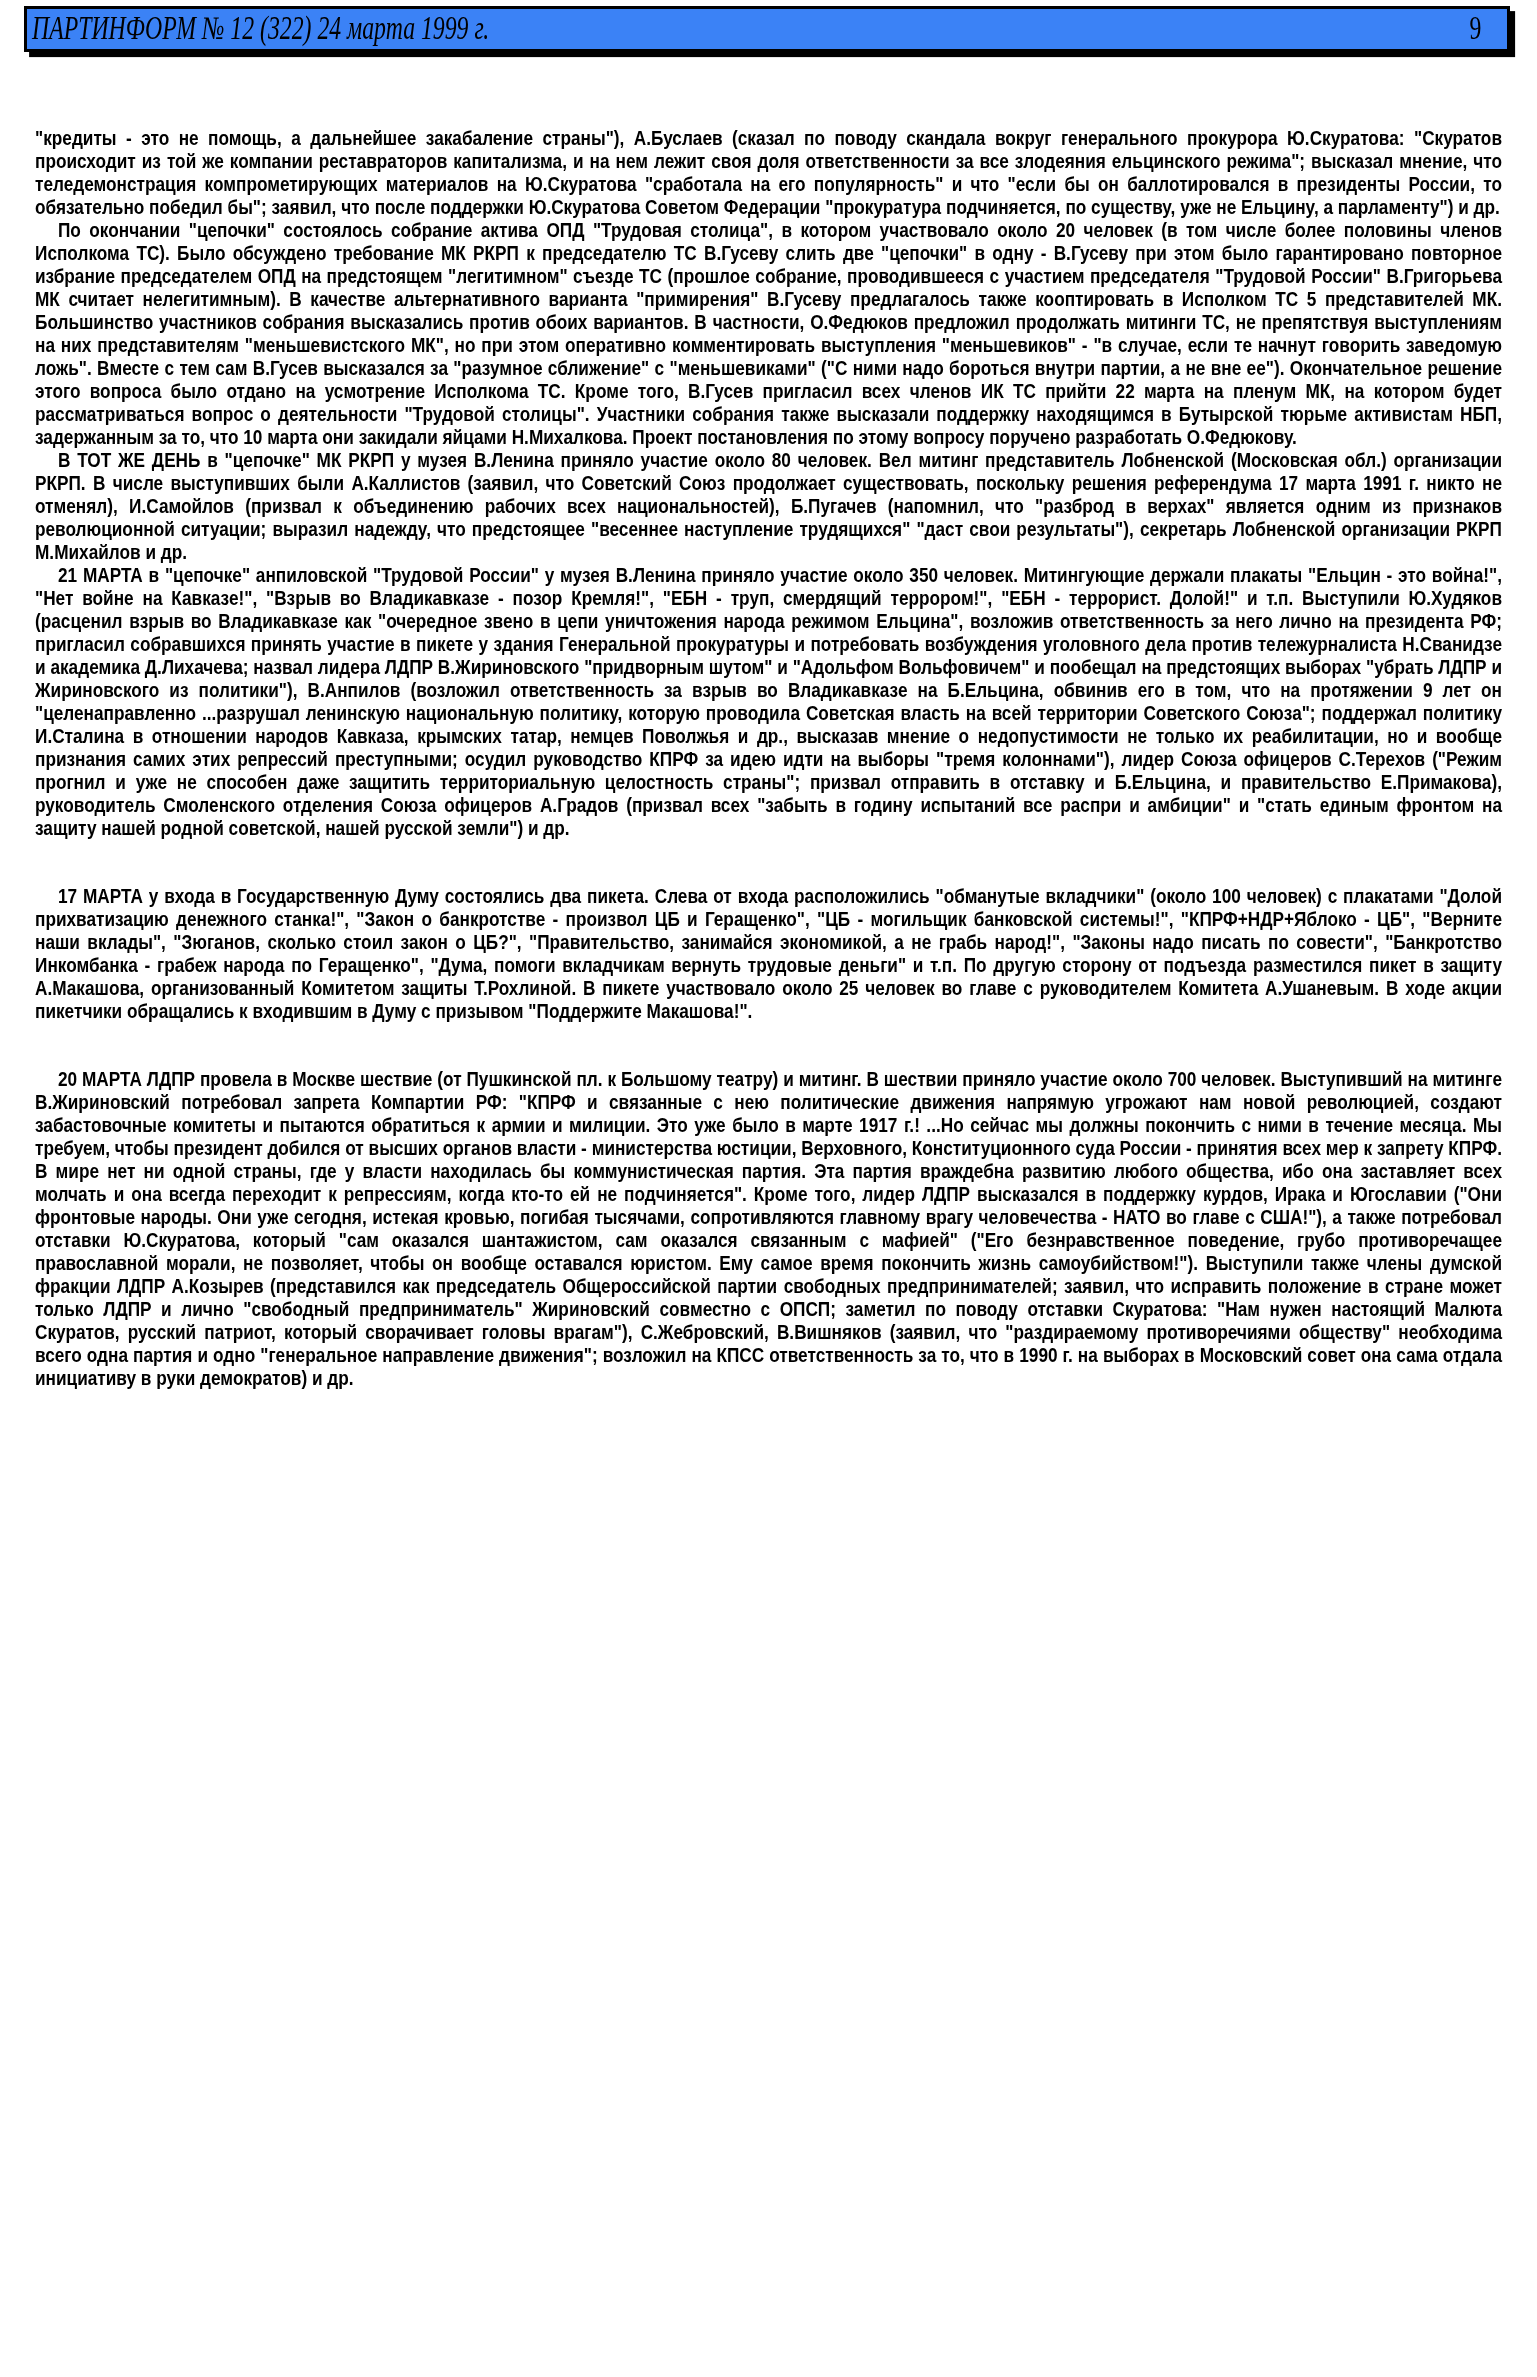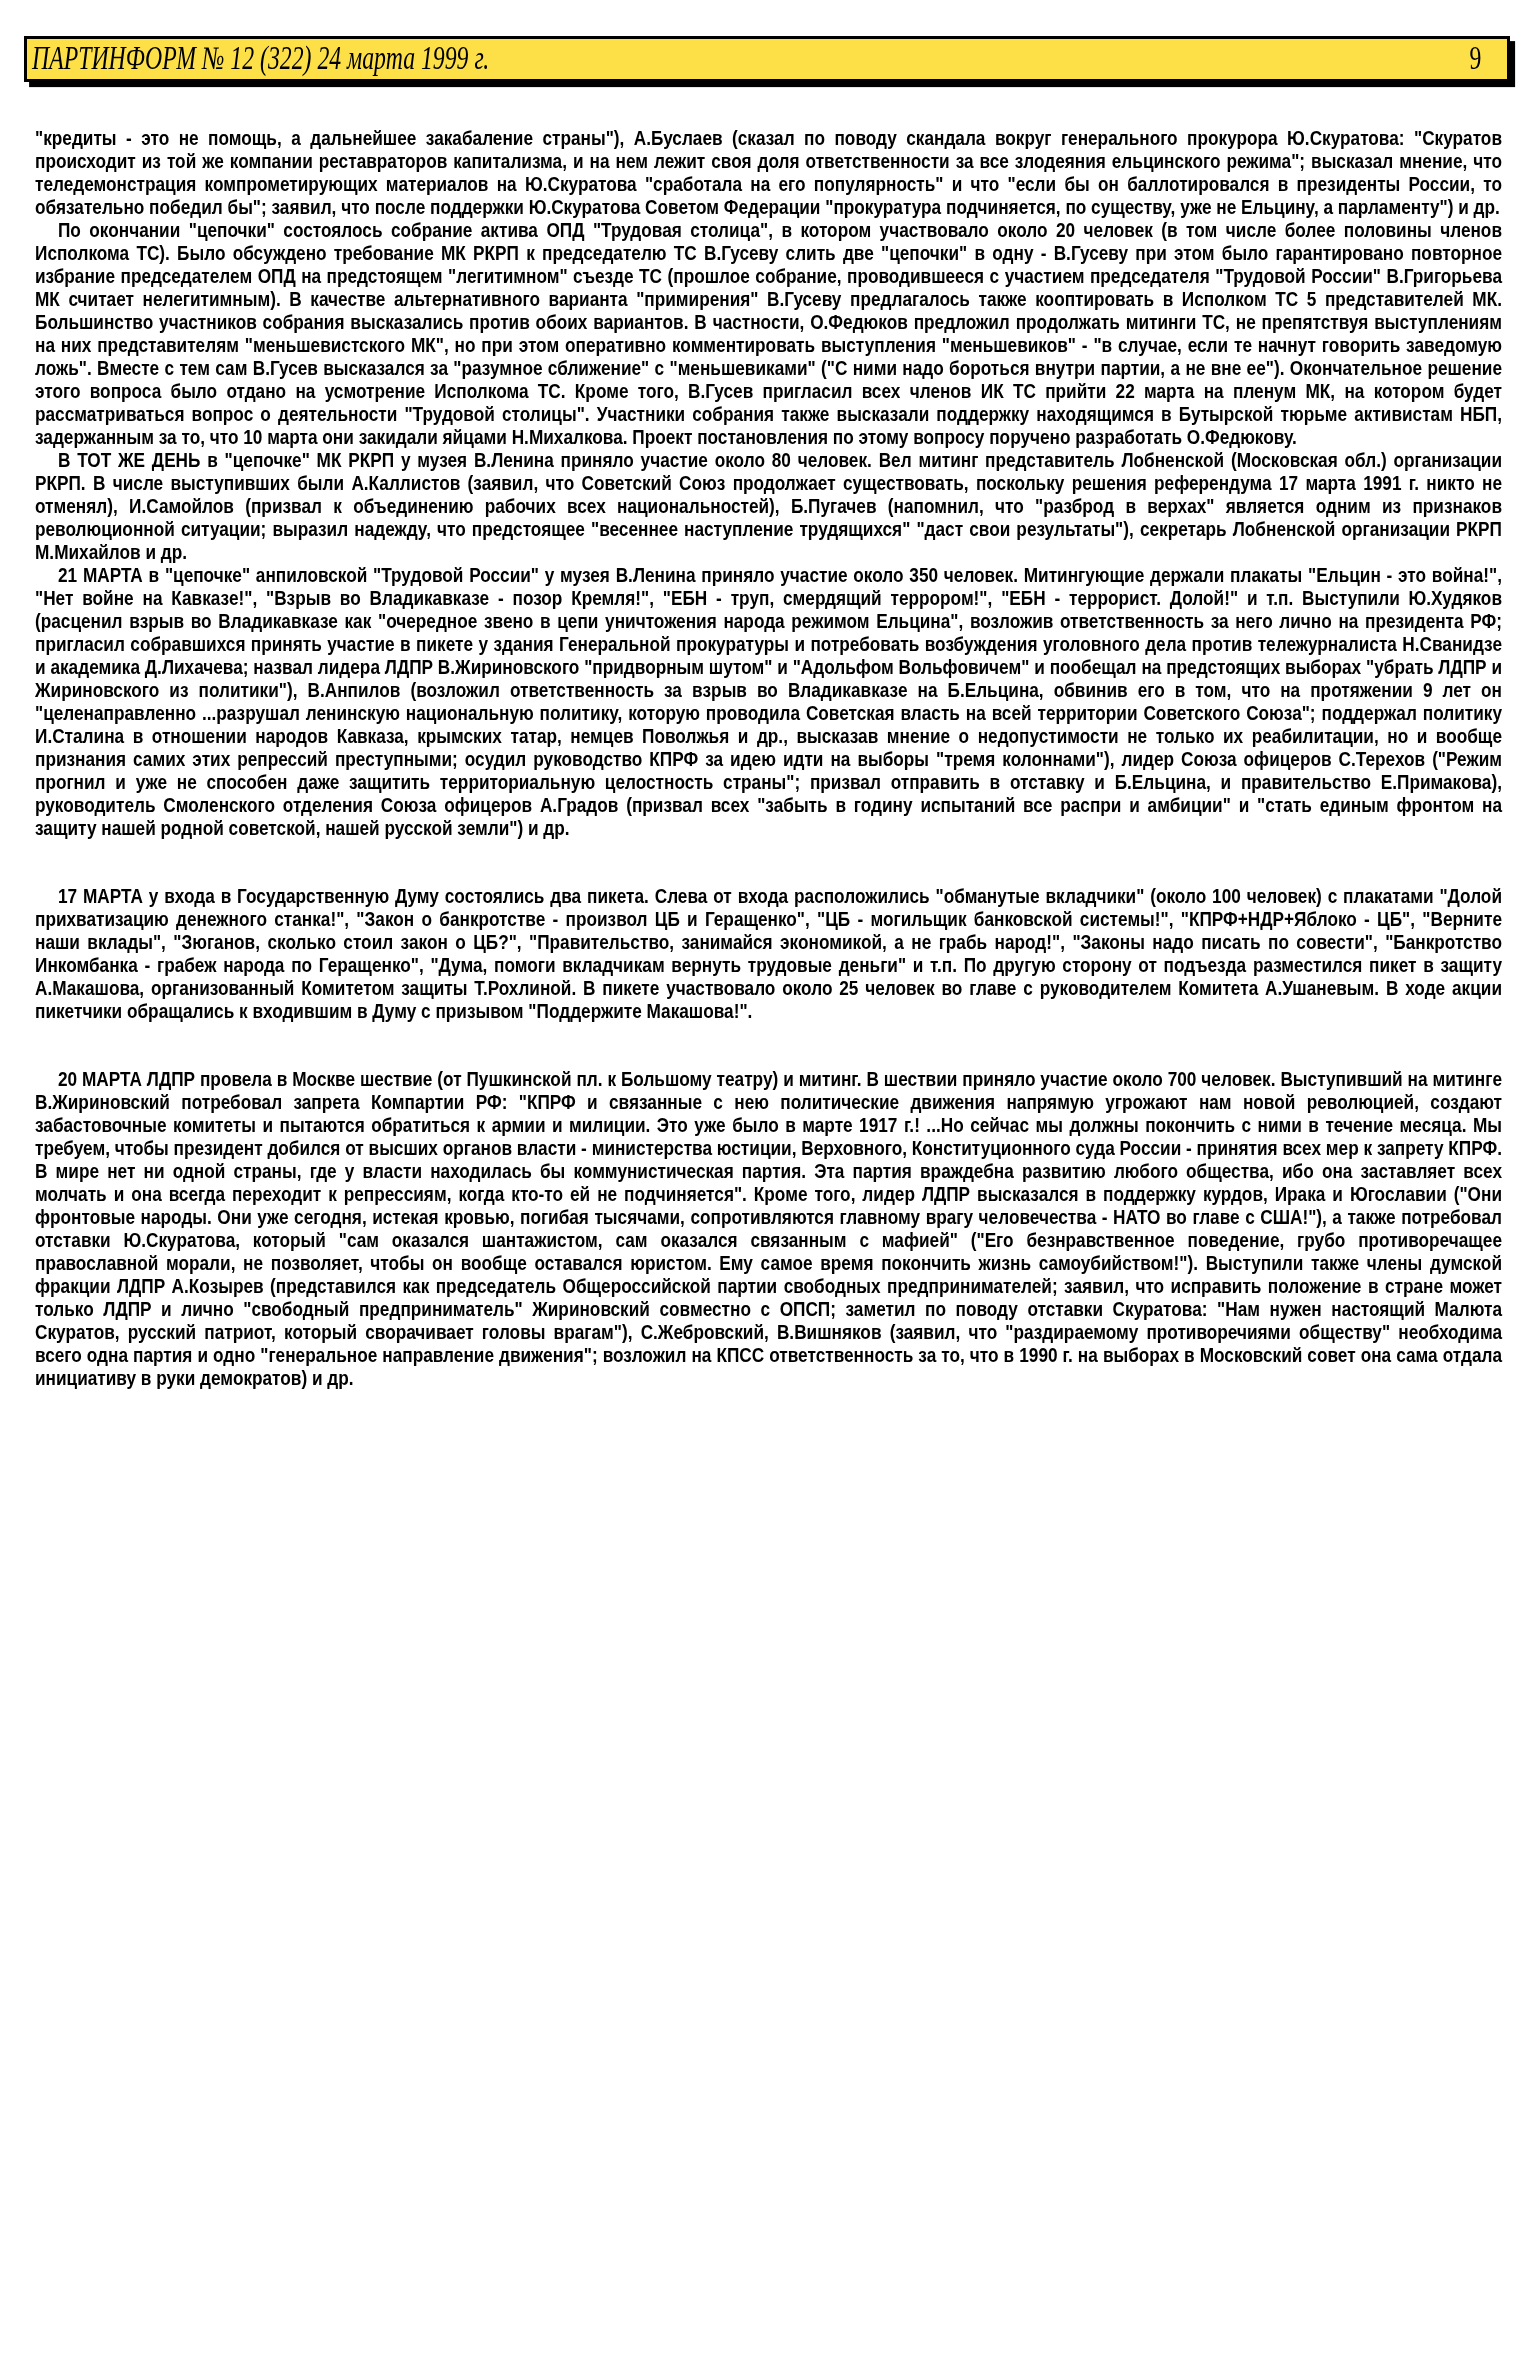--- a/index.html
+++ b/index.html
@@ -1,19 +1,19 @@
 <!DOCTYPE html>
 <html style="font-size:10.2px"><head>
 <meta charset="utf-8">
 <style>
   html, body { margin: 0; padding: 0; background: #ffffff; }
   body { width: 1537px; height: 2377px; position: relative; overflow: hidden; }
   .header-box {
-    position: absolute; left: 24px; top: 36px; width: 1480px; height: 40px;
-    border: 3.2px solid #000; background: #fde047;
+    position: absolute; left: 24px; top: 6px; width: 1480px; height: 40px;
+    border: 3.2px solid #000; background: #3b82f6;
     box-shadow: 5.1px 5.1px 0 #000;
   }
   .header-title {
     position: absolute; left: 5.1px; top: 1.3px;
     font-family: "Liberation Serif", serif; font-style: italic;
     font-size: 33px; line-height: 37px; color: #000;
     transform: scaleX(0.72); transform-origin: left top; white-space: nowrap;
   }
   .page-number {
     position: absolute; right: 26px; top: 1.3px;

